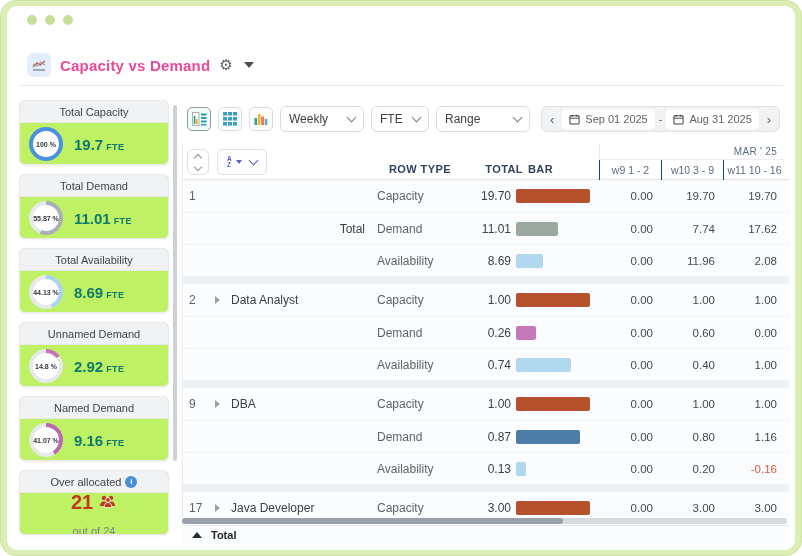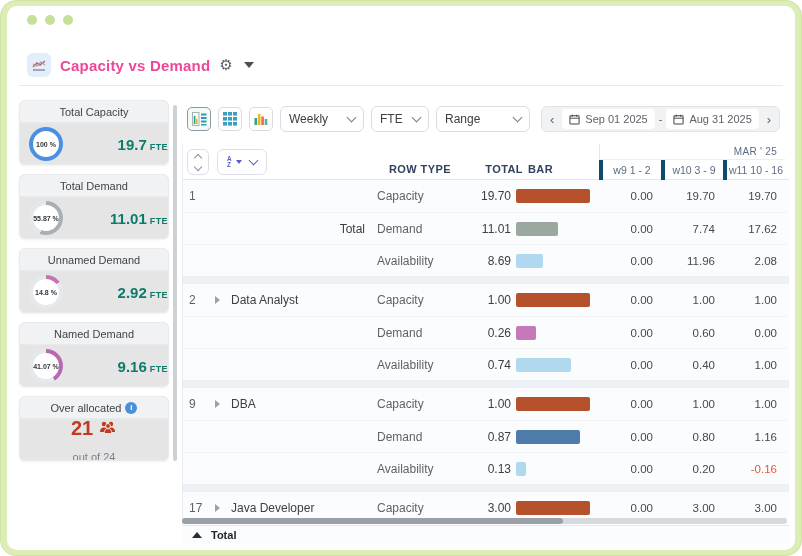--- a/index.html
+++ b/index.html
@@ -14,23 +14,23 @@
   
   .apphdr{position:absolute;left:20px;top:47px;display:flex;align-items:center;gap:9px;}
   .chart-ico{width:24px;height:24px;border-radius:6px;background:#e4edfb;display:flex;align-items:center;justify-content:center;}
   .apptitle{font-size:15px;font-weight:bold;color:#ec4899;letter-spacing:.2px;}
   .gear{font-size:15px;color:#5f6368;cursor:pointer;}
   .caret{width:0;height:0;border-left:5px solid transparent;border-right:5px solid transparent;border-top:6px solid #4a4e55;margin-left:2px;}
   .hdr-div{position:absolute;left:12px;right:12px;top:79px;height:1px;background:#e7e9ec;}
 
   
   .sidebar{position:absolute;left:12px;top:94px;width:150px;}
-  .card{background:#e5e5e5;border:1px solid #e8eaed;border-radius:6px;box-shadow:0 1px 2px rgba(60,64,67,.08);margin-bottom:9px;overflow:hidden;height:65px;box-sizing:border-box;}
+  .card{background:#bef264;border:1px solid #e8eaed;border-radius:6px;box-shadow:0 1px 2px rgba(60,64,67,.08);margin-bottom:9px;overflow:hidden;height:65px;box-sizing:border-box;}
   .card-h{height:21px;background:#f0f2f3;border-bottom:1px solid #e8eaed;display:flex;align-items:center;justify-content:center;font-size:11px;color:#3f454b;}
-  .card-b{height:42px;display:flex;align-items:center;gap:11px;padding:0 0 0 9px;justify-content:space-between;}
+  .card-b{height:42px;display:flex;align-items:center;gap:11px;padding:0 0 0 9px;}
   .donut{position:relative;width:34px;height:34px;border-radius:50%;flex:0 0 34px;}
   .donut::after{content:"";position:absolute;left:4px;top:4px;width:26px;height:26px;border-radius:50%;background:#fff;}
   .donut .pct{position:absolute;inset:0;display:flex;align-items:center;justify-content:center;font-size:7px;font-weight:bold;color:#33373c;z-index:2;}
   .fte{font-size:15px;font-weight:800;color:#0e7a6c;}
   .fte small{font-size:9px;font-weight:800;letter-spacing:.4px;margin-left:3px;}
   .info-ico{display:inline-flex;width:12px;height:12px;border-radius:50%;background:#4a90d9;color:#fff;font-size:8px;font-weight:bold;align-items:center;justify-content:center;margin-left:4px;font-style:normal;}
   .over-b{height:42px;display:flex;flex-direction:column;align-items:center;justify-content:center;}
   .over-line{display:flex;align-items:center;gap:6px;}
   .over-count{font-size:20px;font-weight:800;color:#c03a1d;line-height:1;}
   .over-sub{font-size:11px;color:#7c8187;margin-top:13px;}
@@ -58,21 +58,21 @@
   .rolesel{height:26px;border:1px solid #dcdfe8;border-radius:6px;background:#fff;display:flex;align-items:center;gap:6px;padding:0 9px;box-sizing:border-box;cursor:pointer;}
   .az{display:flex;flex-direction:column;line-height:.95;font-size:6.5px;font-weight:bold;color:#5a5fc7;}
   .azarrow{width:0;height:0;border-left:3px solid transparent;border-right:3px solid transparent;border-top:4px solid #5a5fc7;margin-left:-2px;}
   .rolelabel{font-size:12px;color:#5a5fc7;}
   .rolesel .chev{border-color:#5a5fc7;margin-left:2px;}
   .hlabels{position:absolute;left:12px;bottom:4px;width:100%;}
   .hcol{font-size:11px;font-weight:bold;color:#32415e;letter-spacing:.4px;}
   .weekhdr{position:absolute;left:416px;top:0;width:186px;height:36px;}
   .wh1{height:15px;display:flex;justify-content:flex-end;align-items:center;padding-right:8px;border-left:1px solid #e4e7ec;border-bottom:1px solid #eceef2;font-size:10px;color:#5b6b84;letter-spacing:.3px;}
   .wh2{height:20px;display:flex;}
-  .wh2 .wcell{width:62px;box-sizing:border-box;border-left:4px solid #0c4a6e;display:flex;align-items:center;justify-content:center;font-size:10.5px;color:#5b6b84;}
+  .wh2 .wcell{width:62px;box-sizing:border-box;border-left:1px solid #0c4a6e;display:flex;align-items:center;justify-content:center;font-size:10.5px;color:#5b6b84;}
 
   
   .grid{display:grid;grid-template-columns:26px 16px 146px 88px 46px 88px 62px 62px 62px;align-items:center;padding-left:6px;}
 
   
   .tbody{background:#edf0f5;border-left:1px solid #e9ebef;box-sizing:border-box;}
   .group{background:#fbfcfe;}
   .group{margin-bottom:8px;}
   .group:last-child{margin-bottom:0;}
   .row{height:32px;box-sizing:border-box;}
@@ -137,20 +137,29 @@
       <div class="card">
         <div class="card-h">Total Demand</div>
         <div class="card-b">
           <span class="donut" style="background: conic-gradient(rgb(169, 176, 181) 55.87%, rgb(230, 233, 235) 0deg);">
               <span class="pct">55.87 %</span>
             </span>
           <span class="fte"><span>11.01</span><small>FTE</small></span>
         </div>
       </div>
 
+      <div class="card">
+        <div class="card-h">Total Availability</div>
+        <div class="card-b">
+          <span class="donut" style="background: conic-gradient(rgb(169, 212, 239) 44.13%, rgb(230, 233, 235) 0deg);">
+              <span class="pct">44.13 %</span>
+            </span>
+          <span class="fte"><span>8.69</span><small>FTE</small></span>
+        </div>
+      </div>
 
       <div class="card">
         <div class="card-h">Unnamed Demand</div>
         <div class="card-b">
           <span class="donut" style="background: conic-gradient(rgb(200, 115, 184) 14.8%, rgb(230, 233, 235) 0deg);">
               <span class="pct">14.8 %</span>
             </span>
           <span class="fte"><span>2.92</span><small>FTE</small></span>
         </div>
       </div>

